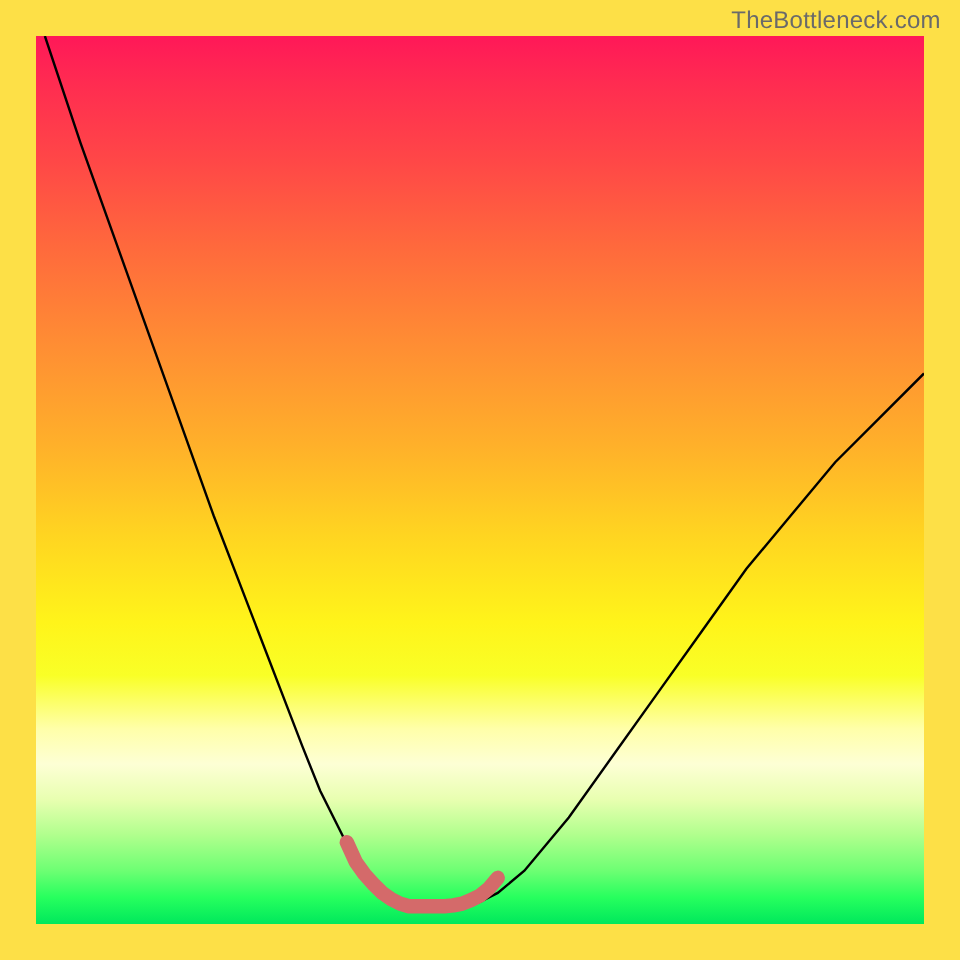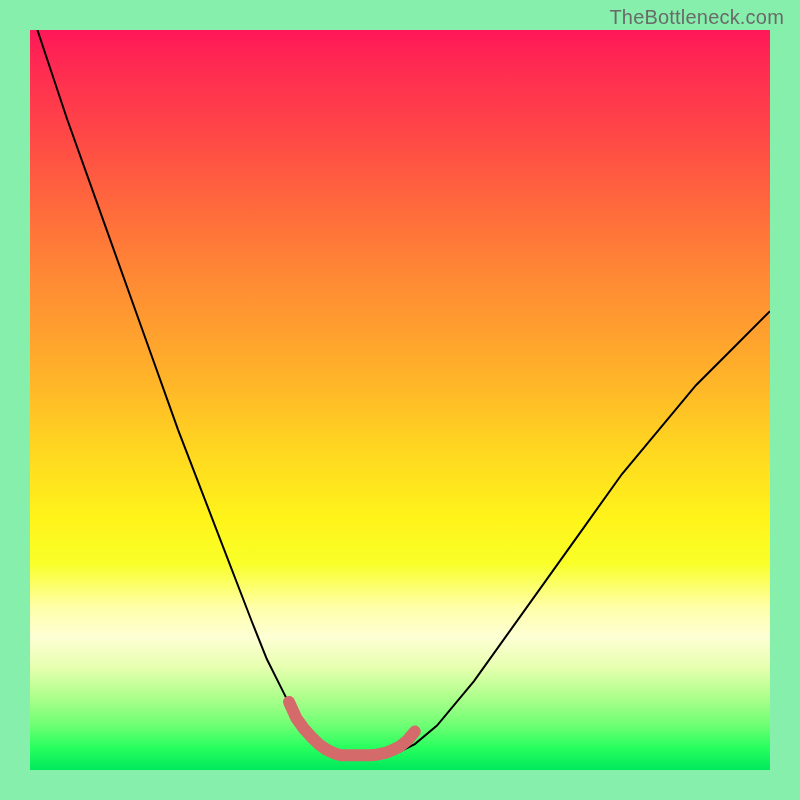--- a/index.html
+++ b/index.html
@@ -8,21 +8,21 @@
     width: 800px;
     height: 800px;
     background: #000;
     overflow: hidden;
     font-family: Arial, Helvetica, sans-serif;
   }
   .frame {
     position: relative;
     width: 800px;
     height: 800px;
-    background: #86efac;
+    background: #fde047;
   }
   .plot-area {
     position: absolute;
     left: 30px;
     top: 30px;
     width: 740px;
     height: 740px;
     overflow: hidden;
   }
   .gradient-bg {

